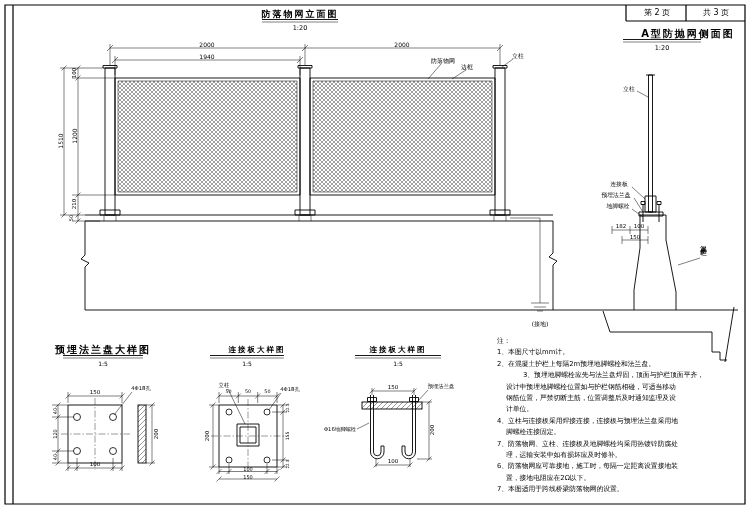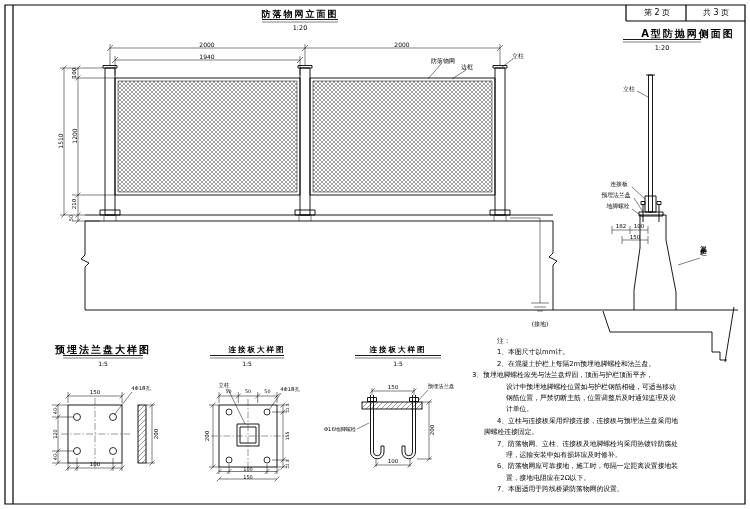--- a/index.html
+++ b/index.html
@@ -184,26 +184,26 @@
   <div class="t" style="left:393px;top:388px;font-size:5.5px">150</div>
   <div class="t" style="left:441px;top:387px;font-size:5.3px">预埋法兰盘</div>
   <div class="t" style="left:340px;top:430px;font-size:5.3px">Φ16地脚螺栓</div>
   <div class="t rot" style="left:433px;top:430px;font-size:5.5px">200</div>
   <div class="t" style="left:393px;top:461.5px;font-size:5.5px">100</div>
 
   <div>
     <div class="note" style="left:497px;top:338px">注：</div>
     <div class="note" style="left:497px;top:349.4px">1、本图尺寸以mm计。</div>
     <div class="note" style="left:497px;top:360.8px">2、在混凝土护栏上每隔2m预埋地脚螺栓和法兰盘。</div>
-    <div class="note" style="left:472px;top:372.2px">3、预埋地脚螺栓应先与法兰盘焊固，顶面与护栏顶面平齐，</div>
+    <div class="note" style="left:523px;top:372.2px">3、预埋地脚螺栓应先与法兰盘焊固，顶面与护栏顶面平齐，</div>
     <div class="note" style="left:497px;top:383.6px">　 设计中预埋地脚螺栓位置如与护栏钢筋相碰，可适当移动</div>
     <div class="note" style="left:497px;top:395px">　 钢筋位置，严禁切断主筋，位置调整后及时通知监理及设</div>
     <div class="note" style="left:497px;top:406.4px">　 计单位。</div>
     <div class="note" style="left:497px;top:417.8px">4、立柱与连接板采用焊接连接，连接板与预埋法兰盘采用地</div>
-    <div class="note" style="left:475px;top:429.2px">　 脚螺栓连接固定。</div>
+    <div class="note" style="left:497px;top:429.2px">　 脚螺栓连接固定。</div>
     <div class="note" style="left:497px;top:440.6px">7、防落物网、立柱、连接板及地脚螺栓均采用热镀锌防腐处</div>
     <div class="note" style="left:497px;top:452px">　 理，运输安装中如有损坏应及时修补。</div>
     <div class="note" style="left:497px;top:463.4px">6、防落物网应可靠接地，施工时，每隔一定距离设置接地装</div>
     <div class="note" style="left:497px;top:474.8px">　 置，接地电阻应在2Ω以下。</div>
     <div class="note" style="left:497px;top:486.2px">7、本图适用于跨线桥梁防落物网的设置。</div>
   </div>
 
 </div>
 
 </body></html>

